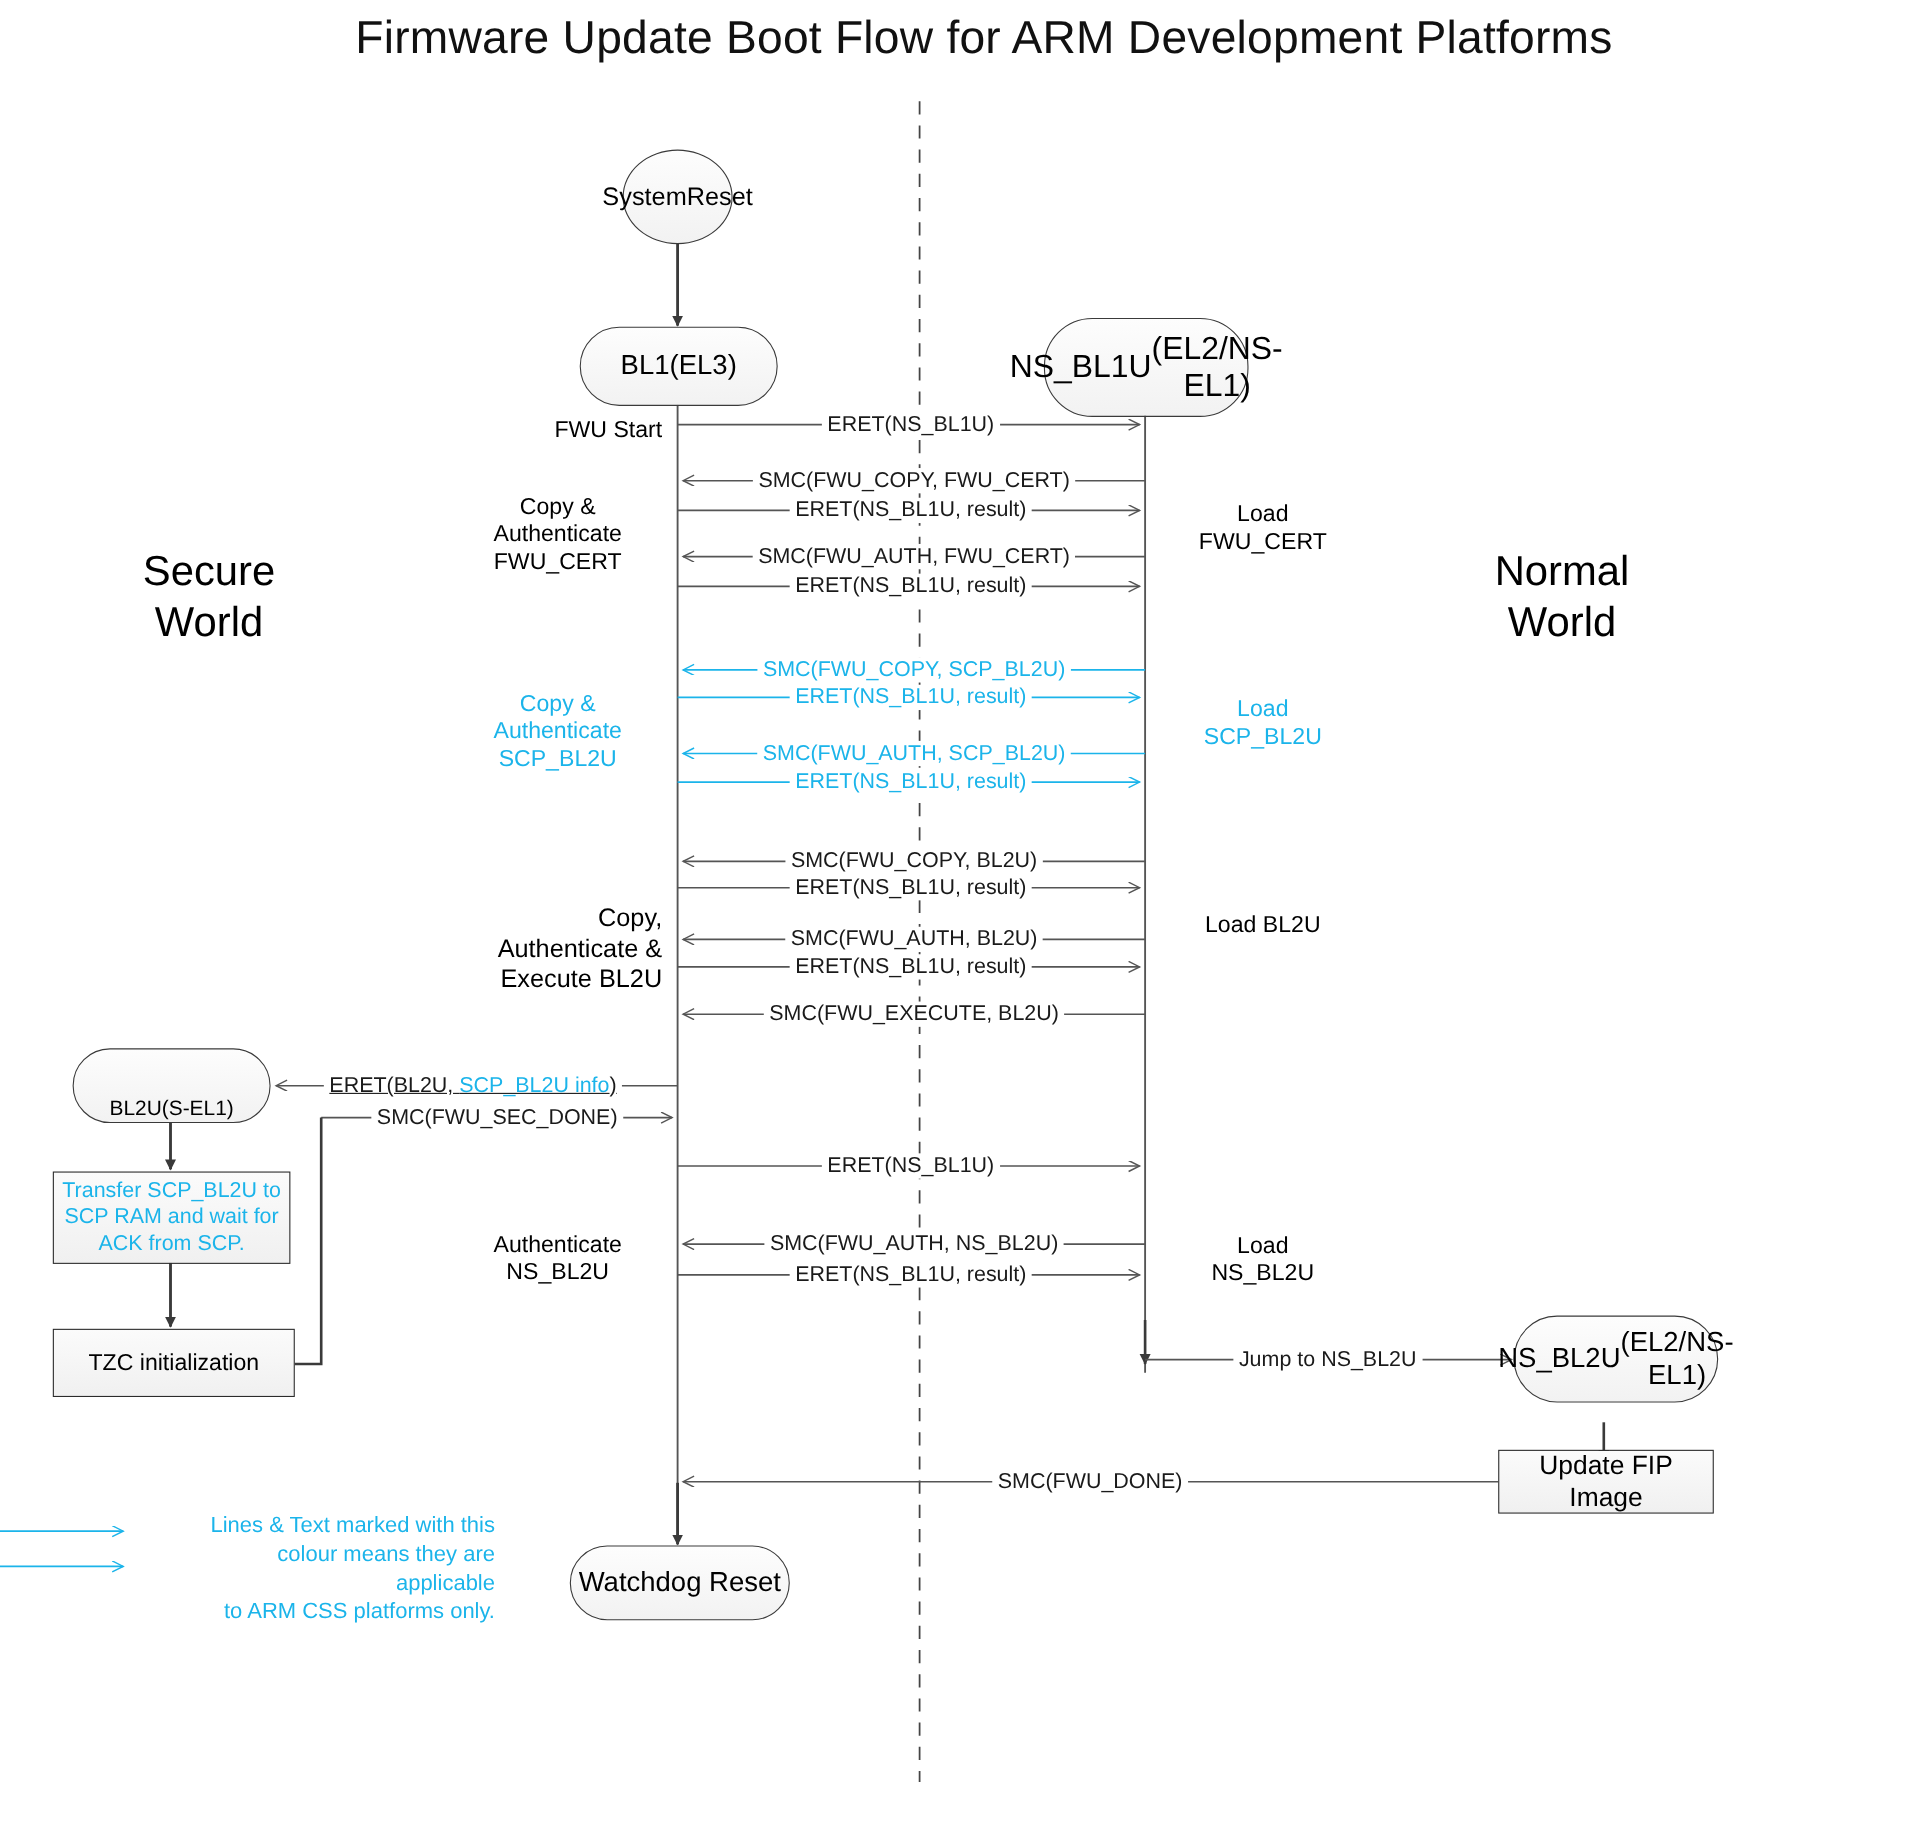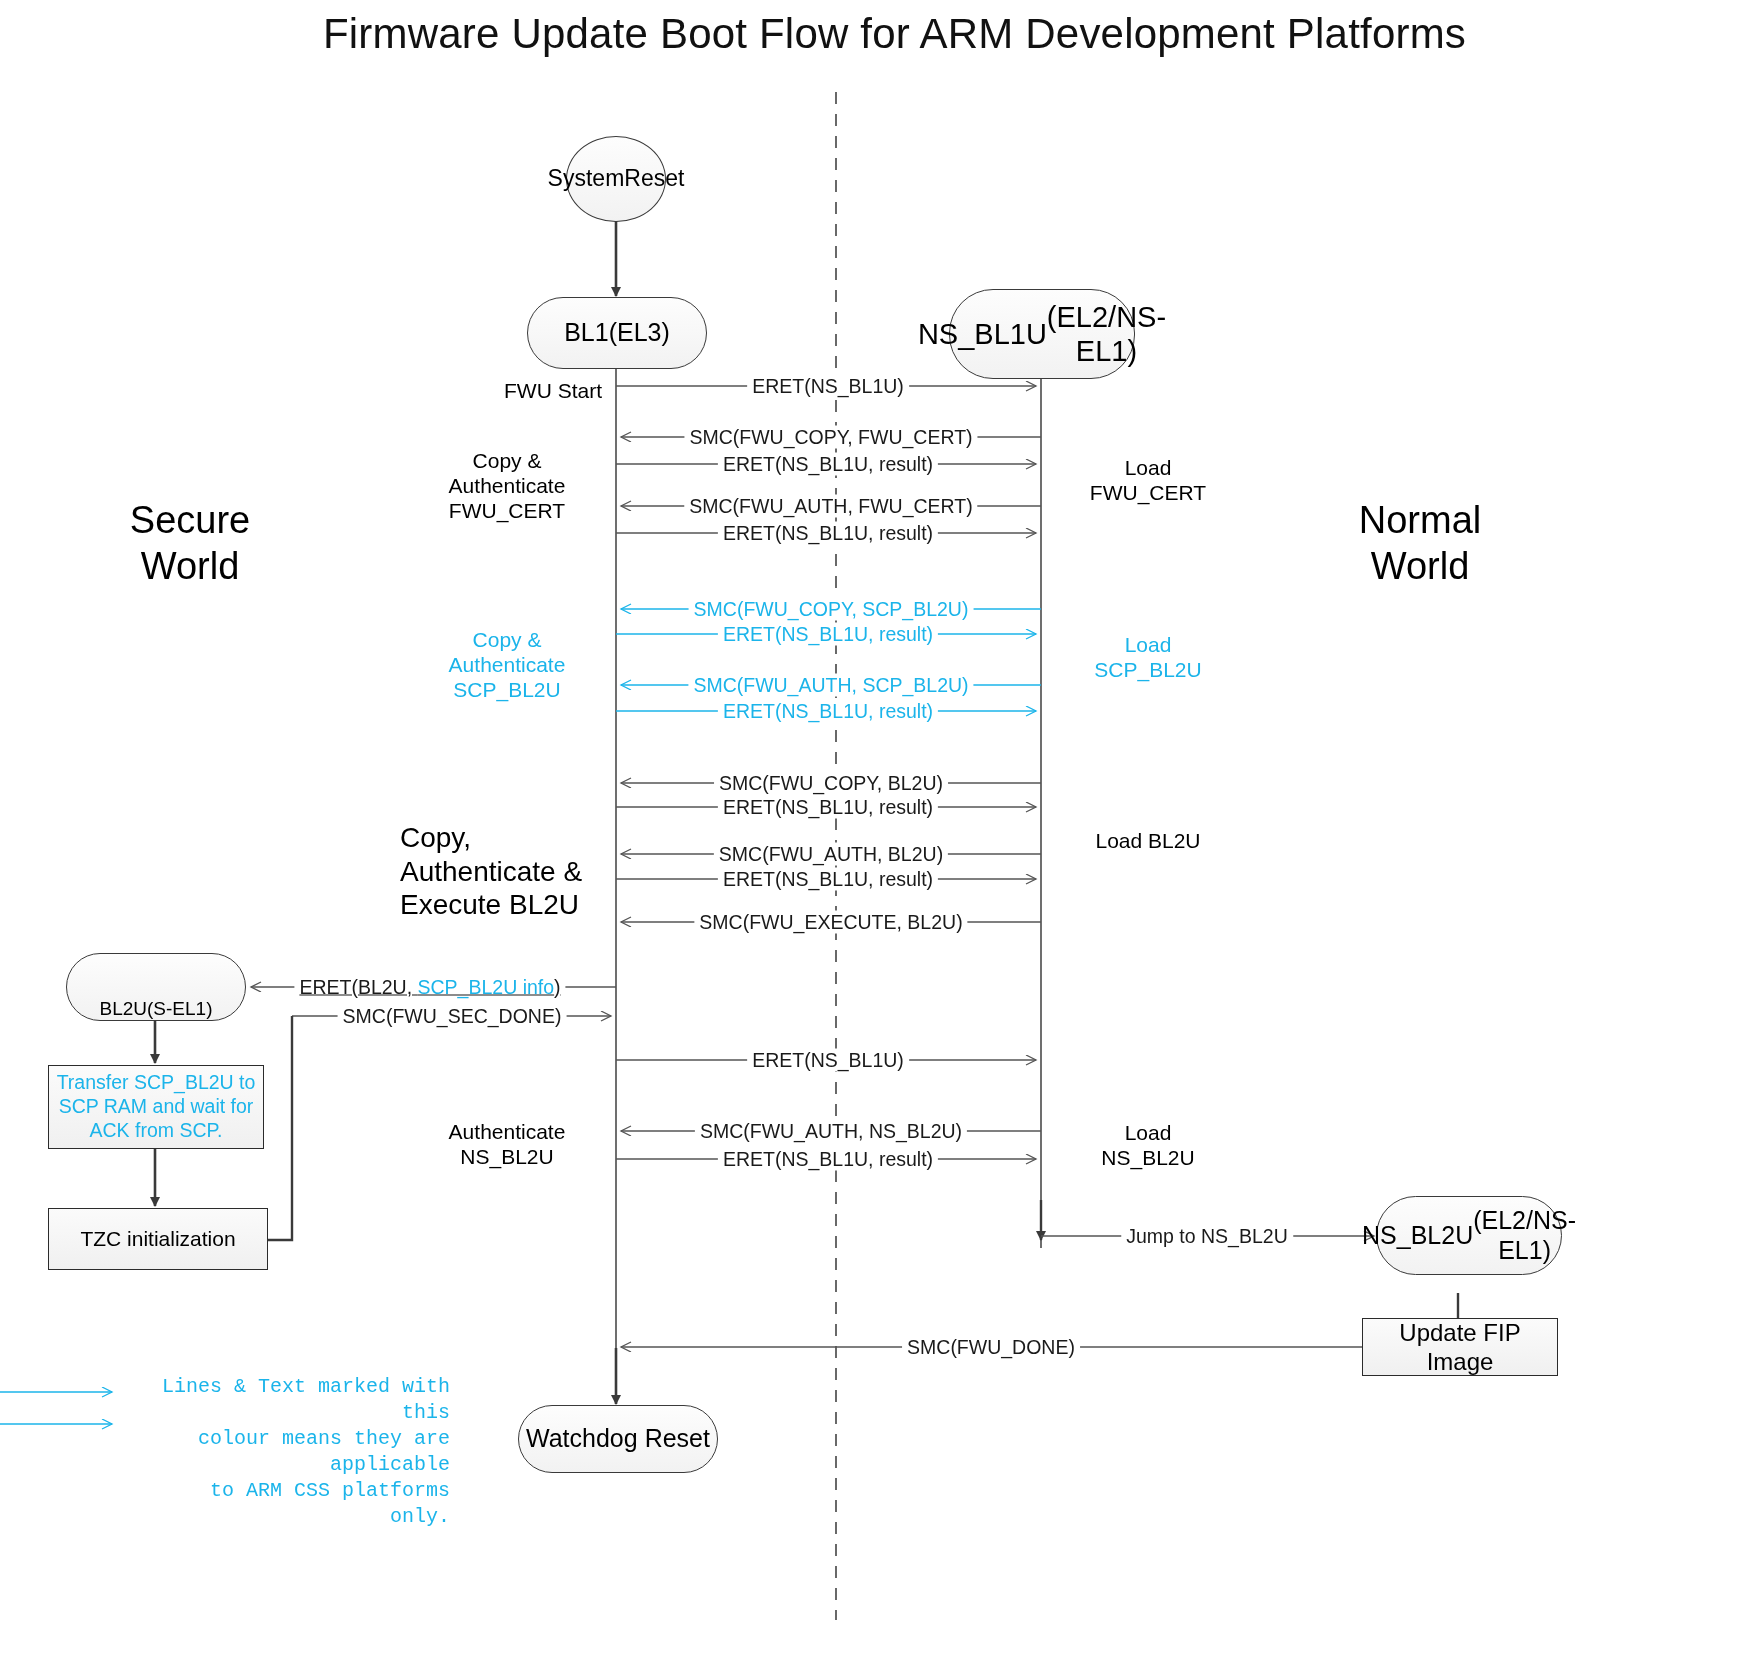--- a/index.html
+++ b/index.html
@@ -201,21 +201,21 @@
 <div class="lbl" style="left:422px; top:378px; width:180px; font-size:21px; text-align:right;">FWU Start</div>
 
 <div class="lbl" style="left:412px; top:448px; width:190px; font-size:21px; text-align:center;">Copy &amp;
 Authenticate
 FWU_CERT</div>
 
 <div class="lbl cyan" style="left:412px; top:627px; width:190px; font-size:21px; text-align:center;">Copy &amp;
 Authenticate
 SCP_BL2U</div>
 
-<div class="lbl" style="left:400px; top:821px; width:202px; font-size:28px; text-align:left;">Copy,
+<div class="lbl" style="left:400px; top:821px; width:202px; font-size:23px; text-align:right;">Copy,
 Authenticate &amp;
 Execute BL2U</div>
 
 <div class="lbl" style="left:412px; top:1119px; width:190px; font-size:21px; text-align:center;">Authenticate
 NS_BL2U</div>
 
 <div class="lbl" style="left:1058px; top:455px; width:180px; font-size:21px; text-align:center;">Load
 FWU_CERT</div>
 
 <div class="lbl cyan" style="left:1058px; top:632px; width:180px; font-size:21px; text-align:center;">Load
@@ -249,15 +249,15 @@
 
 <div class="msg" style="left:430px; top:987px;text-decoration:underline;">
   <span>ERET(BL2U, </span><span class="cy">SCP_BL2U info</span><span>)</span>
 </div>
 
 <div class="msg" style="left:452px; top:1016px;">SMC(FWU_SEC_DONE)</div>
 
 <div class="msg" style="left:1207px; top:1236px;">Jump to NS_BL2U</div>
 <div class="msg" style="left:991px; top:1347px;">SMC(FWU_DONE)</div>
 
-<div class="lbl cyan" style="left:160px; top:1374px; width:290px; font-size:20px; text-align:right; line-height:1.3;font-family:Liberation Mono, monospace;">Lines &amp; Text marked with this
+<div class="lbl cyan" style="left:160px; top:1374px; width:290px; font-size:20px; text-align:right; line-height:1.3;">Lines &amp; Text marked with this
 colour means they are applicable
 to ARM CSS platforms only.</div>
 
 </body></html>

